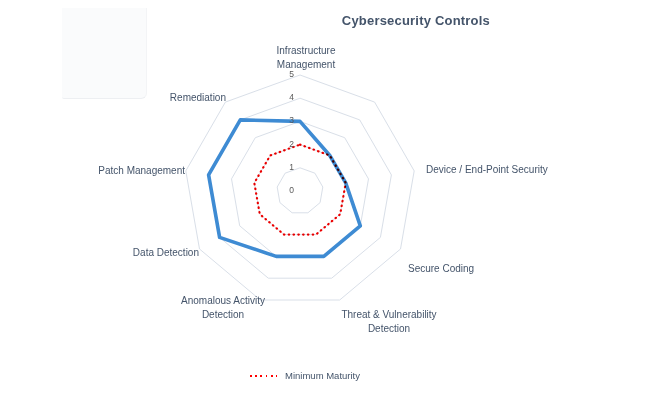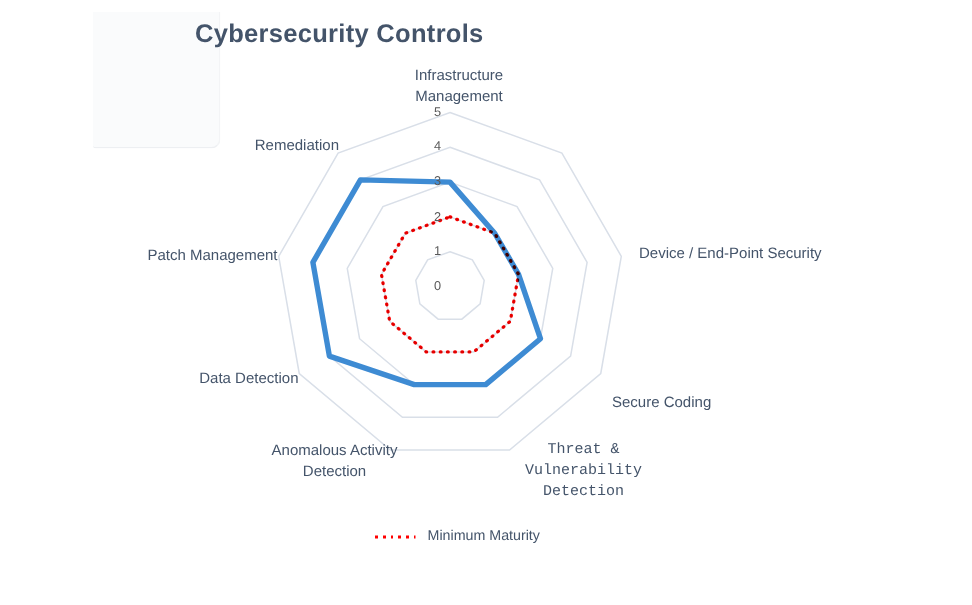--- a/index.html
+++ b/index.html
@@ -6,36 +6,36 @@
   .stage{
     position:relative;width:648px;height:403px;background:#ffffff;overflow:hidden;
     font-family:"Liberation Sans",sans-serif;
   }
   .ghost-box{
     position:absolute;left:62px;top:8px;width:84px;height:90px;
     background:#fafbfc;border-bottom:1px solid #edeff2;border-right:1px solid #f3f4f6;
     border-radius:0 0 6px 2px;
   }
   .chart-title{
-    position:absolute;left:130px;top:13px;width:360px;text-align:left;
-    font-size:17px;font-weight:bold;color:#44546A;letter-spacing:.2px;
+    position:absolute;left:130px;top:13px;width:360px;text-align:right;
+    font-size:13px;font-weight:bold;color:#44546A;letter-spacing:.2px;
   }
   .plot-svg{position:absolute;left:0;top:0;}
   .tick-layer .tick{
     position:absolute;left:266px;width:28px;text-align:right;
     font-size:8.5px;color:#595959;line-height:11px;
   }
   .axis-label{
     position:absolute;font-size:10px;line-height:14px;color:#44546A;
   }
   .al-center{text-align:center;}
   .al-right{text-align:right;}
   .al-nowrap{white-space:nowrap;}
   .legend{
-    position:absolute;left:140px;top:352px;width:330px;
+    position:absolute;left:140px;top:370px;width:330px;
     display:flex;justify-content:center;align-items:center;gap:26px;
     font-size:9.5px;color:#44546A;
   }
   .legend-item{display:flex;align-items:center;gap:8px;}
   .swatch-dotted{
     width:27px;height:2px;
     background:repeating-linear-gradient(90deg,#FF0000 0 1.8px,transparent 1.8px 5.2px);
   }
   .swatch-solid{width:30px;height:3px;background:#3E8BD3;border-radius:1px;}
 </style>
@@ -63,21 +63,21 @@
       <div class="tick" style="top: 161.8px;">1</div>
       <div class="tick" style="top: 138.6px;">2</div>
       <div class="tick" style="top: 115.4px;">3</div>
       <div class="tick" style="top: 92.2px;">4</div>
       <div class="tick" style="top: 69px;">5</div>
     </div>
 
   <div class="axis-label al-center" style="left:258px;top:44px;width:96px;">Infrastructure Management</div>
   <div class="axis-label al-nowrap" style="left:426px;top:163px;">Device / End-Point Security</div>
   <div class="axis-label al-nowrap" style="left:408px;top:247px;margin-top:15px;">Secure Coding</div>
-  <div class="axis-label al-center" style="left:328px;top:294px;width:122px;font-family:Liberation Mono, monospace;">Threat &amp; Vulnerability Detection</div>
+  <div class="axis-label al-center" style="left:328px;top:308px;width:122px;">Threat &amp; Vulnerability Detection</div>
   <div class="axis-label al-center" style="left:162px;top:294px;width:122px;">Anomalous Activity Detection</div>
   <div class="axis-label al-right" style="left:107px;top:246px;width:92px;">Data Detection</div>
   <div class="axis-label al-right" style="left:92px;top:164px;width:93px;">Patch Management</div>
   <div class="axis-label al-right" style="left:134px;top:91px;width:92px;">Remediation</div>
 
   <div class="legend">
     <div class="legend-item">
       <span class="swatch-dotted"></span>
       <span>Minimum Maturity</span>
     </div>

